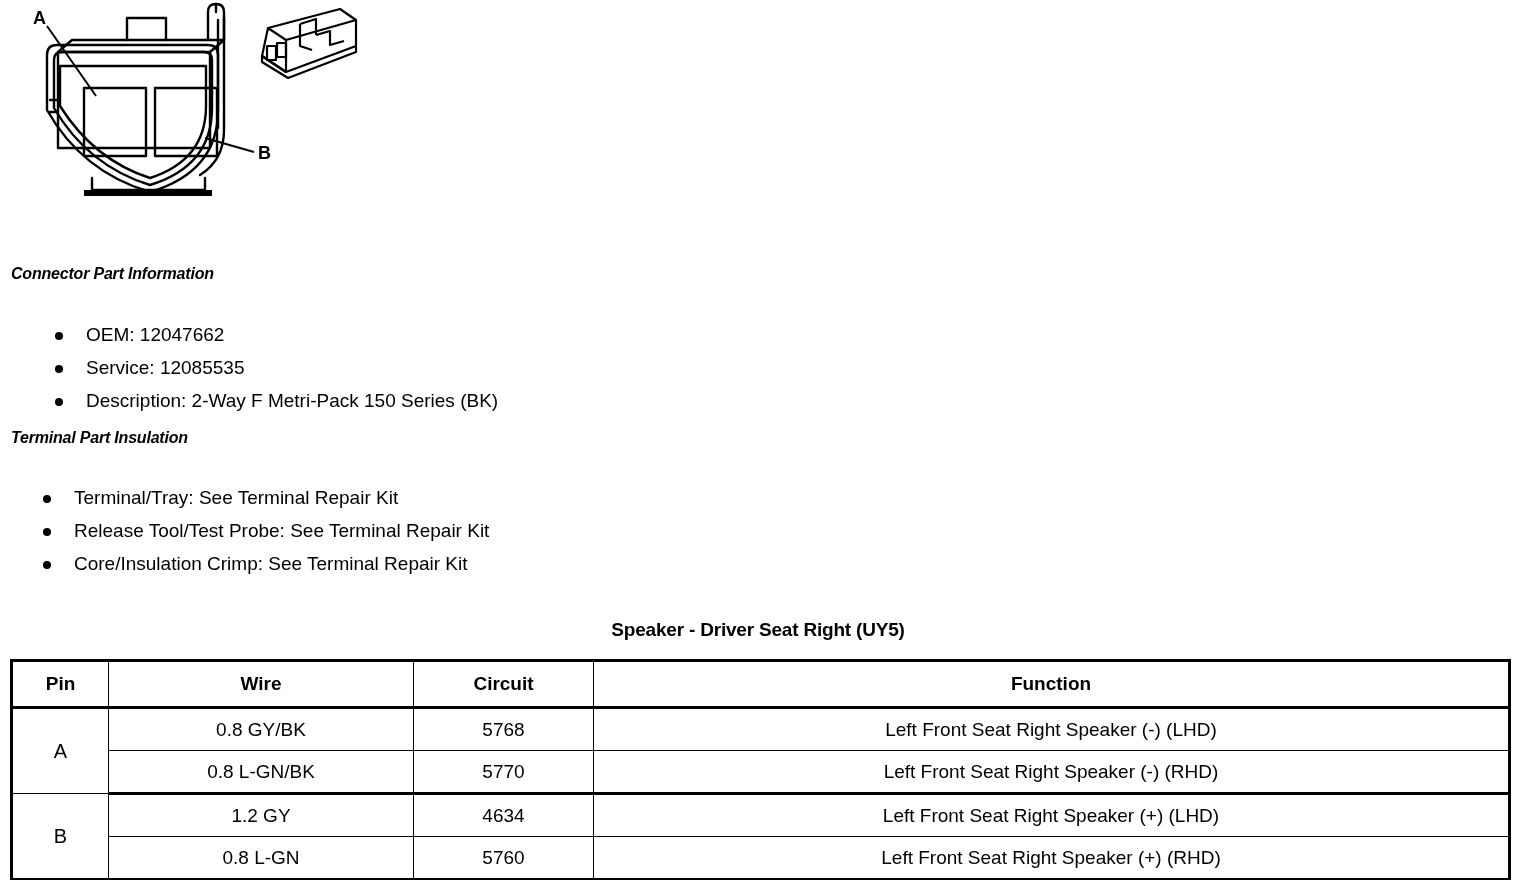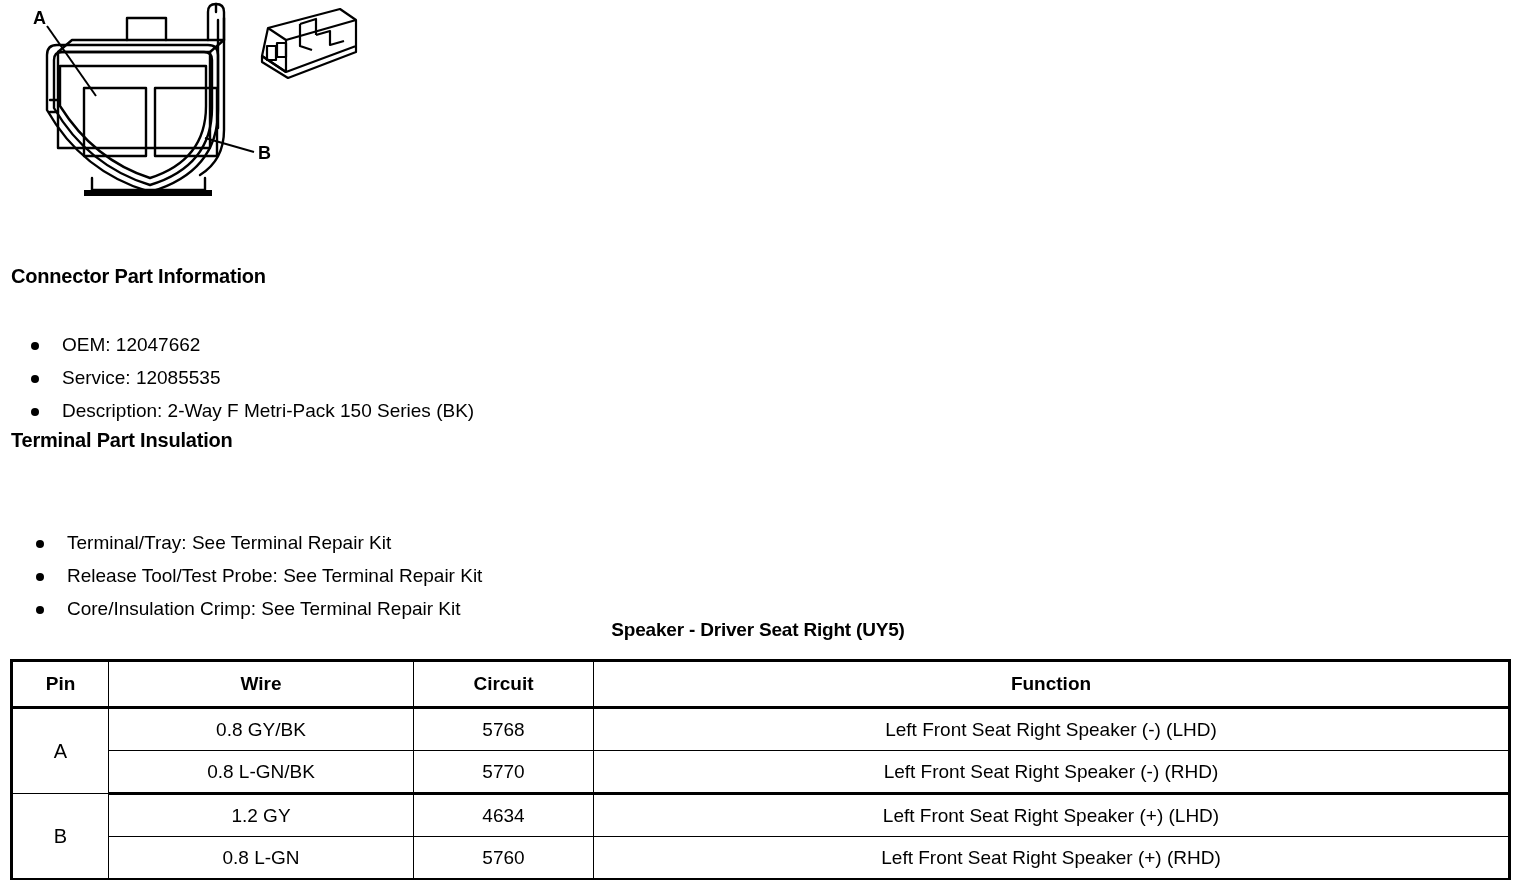--- a/index.html
+++ b/index.html
@@ -21,36 +21,37 @@
     position: absolute;
     left: 0px;
     top: 0px;
     width: 400px;
     height: 230px;
   }
 
   
   .section-heading {
     position: absolute;
-    font-size: 20px;
+    font-size: 16px;
     font-weight: bold;
     letter-spacing: -0.2px;
     white-space: nowrap;
+    font-style: italic;
   }
   #connector-part-information-heading { left: 11px; top: 265px; }
   #terminal-part-information-heading  { left: 11px; top: 429px; }
 
   .bullet-list {
     position: absolute;
     list-style: none;
     margin: 0;
     padding: 0;
   }
-  #connector-part-list { left: 0px; top: 328px; }
-  #terminal-part-list  { left: 5px; top: 481px; margin-top: 45px; }
+  #connector-part-list { left: 0px; top: 318px; padding-left: 24px; }
+  #terminal-part-list  { left: 12px; top: 481px; }
 
   .bullet-item {
     position: relative;
     padding-left: 62px;
     height: 33px;
     line-height: 33px;
     font-size: 19px;
     white-space: nowrap;
   }
   .bullet-item::before {

